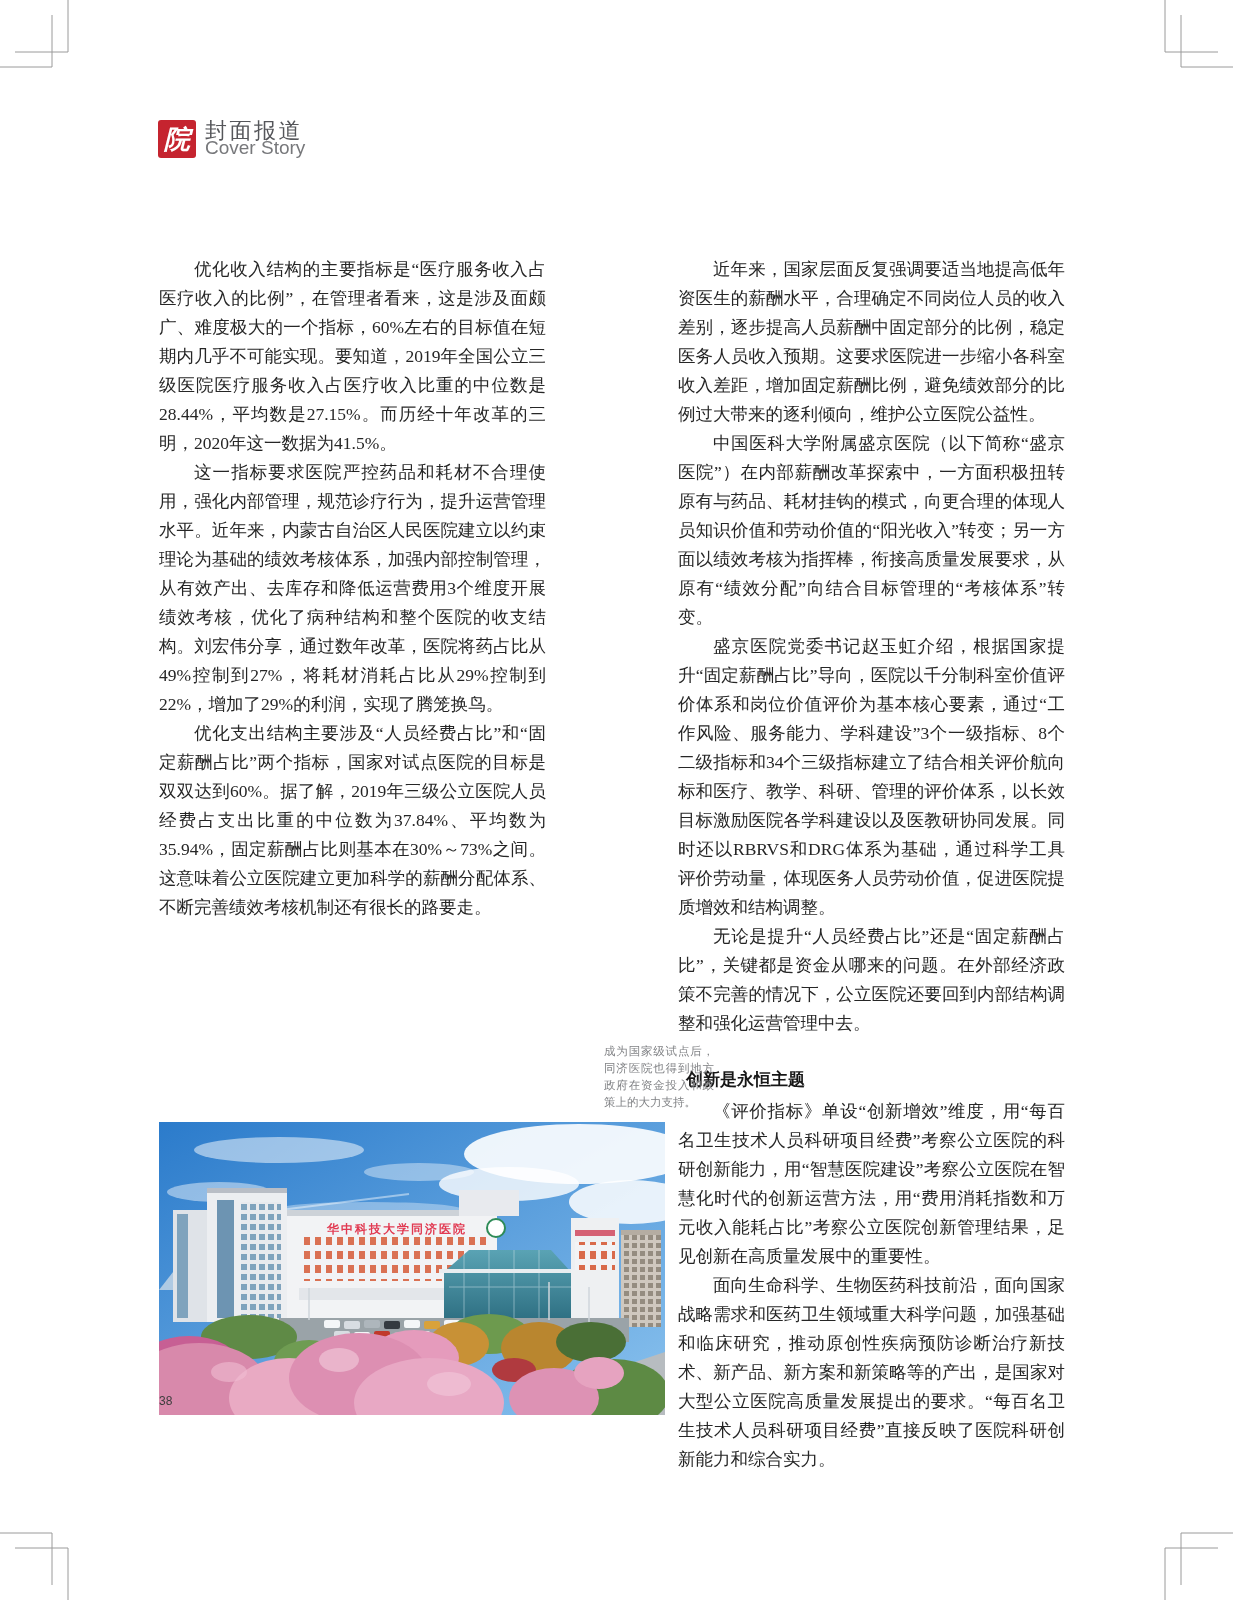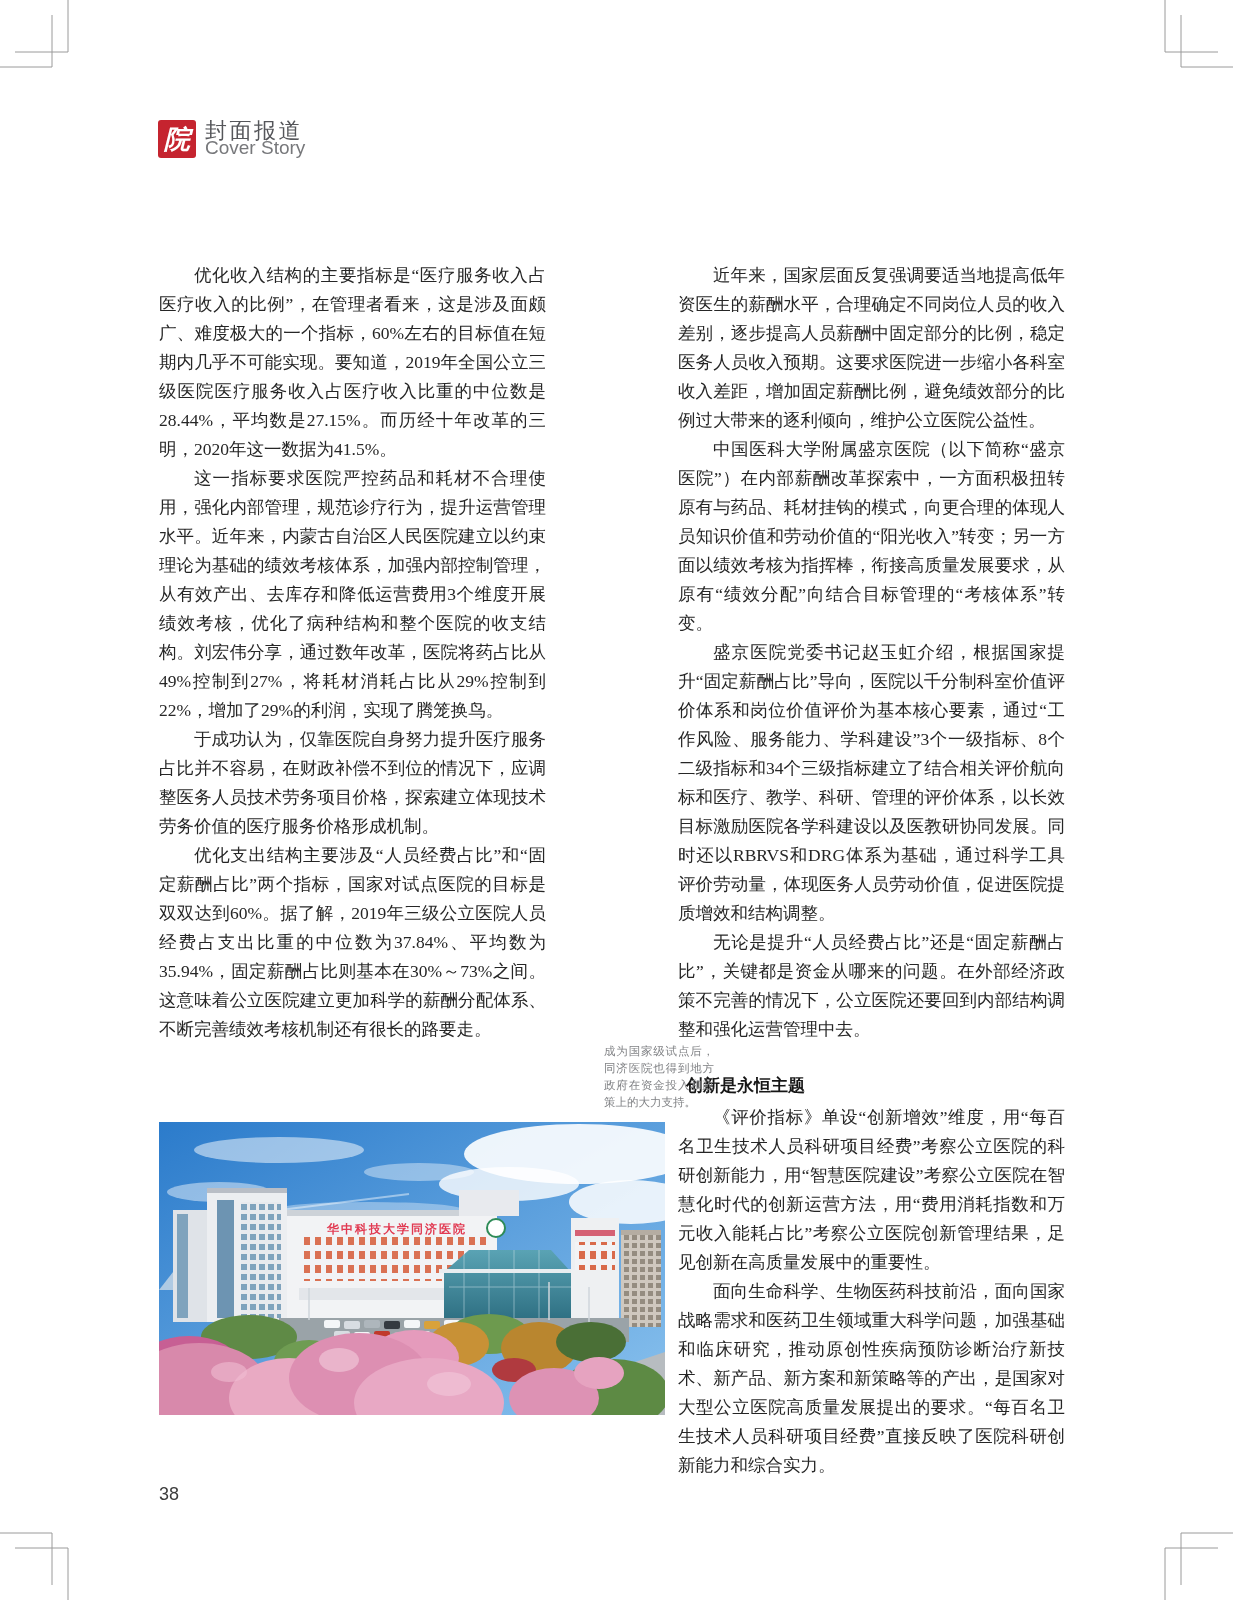--- a/index.html
+++ b/index.html
@@ -15,21 +15,21 @@
   .logo-box {
     width:38px; height:38px; background:#c5242f; border-radius:3px;
     color:#fff; display:flex; align-items:center; justify-content:center;
     font-family:"Liberation Serif","DejaVu Serif",serif; font-weight:bold; font-style:italic; font-size:26px;
   }
   .masthead-zh { font-size:22px; color:#55565a; letter-spacing:2.5px; line-height:19px; margin-top:1px; }
   .masthead-en { font-size:19px; color:#77787b; line-height:16px; }
 
   
   .column {
-    position:absolute; top:261px; width:387px;
+    position:absolute; top:255px; width:387px;
     font-family:"Liberation Serif","DejaVu Serif",serif;
     font-size:17.5px; line-height:29px; color:#262626;
     text-align:justify;
   }
   .col-left { left:159px; }
   .col-right { left:678px; }
   p.body { margin:0; text-indent:2em; }
   h3.subhead {
     margin:27px 0 3px 8px; font-family:"Liberation Sans","DejaVu Sans",sans-serif;
     font-size:17px; font-weight:bold; color:#161616; line-height:29px; text-indent:0;
@@ -38,21 +38,21 @@
   
   .caption {
     position:absolute; left:556px; top:1043px; width:110px;
     font-size:11.5px; line-height:17px; color:#808285; text-align:justify;margin-left:48px;
   }
 
   
   .photo { position:absolute; left:159px; top:1122px; width:506px; height:293px; overflow:hidden; }
   .photo svg { display:block; }
 
-  .page-number { position:absolute; left:159px; top:1484px; font-size:18px; color:#3c3c3c; }
+  .page-number { position:absolute; left:159px; top:1394px; font-size:12px; color:#3c3c3c; }
 </style>
 </head>
 <body>
 
 <svg class="cropmarks" viewBox="0 0 1233 1600">
   <g fill="none" stroke="#9a9a9a" stroke-width="1">
     <path d="M68 0 V52 H15"></path>
       <path d="M52 15 V67 H0"></path>
     <path d="M1165 0 V52 H1218"></path>
       <path d="M1181 15 V67 H1233"></path>
@@ -69,21 +69,20 @@
   </div>
   <div>
     <div class="masthead-zh">封面报道</div>
     <div class="masthead-en">Cover Story</div>
   </div>
 </div>
 
 <div class="column col-left">
   <p class="body">优化收入结构的主要指标是“医疗服务收入占医疗收入的比例”，在管理者看来，这是涉及面颇广、难度极大的一个指标，60%左右的目标值在短期内几乎不可能实现。要知道，2019年全国公立三级医院医疗服务收入占医疗收入比重的中位数是28.44%，平均数是27.15%。而历经十年改革的三明，2020年这一数据为41.5%。</p>
   <p class="body">这一指标要求医院严控药品和耗材不合理使用，强化内部管理，规范诊疗行为，提升运营管理水平。近年来，内蒙古自治区人民医院建立以约束理论为基础的绩效考核体系，加强内部控制管理，从有效产出、去库存和降低运营费用3个维度开展绩效考核，优化了病种结构和整个医院的收支结构。刘宏伟分享，通过数年改革，医院将药占比从49%控制到27%，将耗材消耗占比从29%控制到22%，增加了29%的利润，实现了腾笼换鸟。</p>
-  <p class="body">于成功认为，仅靠医院自身努力提升医疗服务占比并不容易，在财政补偿不到位的情况下，应调整医务人员技术劳务项目价格，探索建立体现技术劳务价值的医疗服务价格形成机制。</p>
   <p class="body">优化支出结构主要涉及“人员经费占比”和“固定薪酬占比”两个指标，国家对试点医院的目标是双双达到60%。据了解，2019年三级公立医院人员经费占支出比重的中位数为37.84%、平均数为35.94%，固定薪酬占比则基本在30%～73%之间。这意味着公立医院建立更加科学的薪酬分配体系、不断完善绩效考核机制还有很长的路要走。</p>
 </div>
 
 <div class="column col-right">
   <p class="body">近年来，国家层面反复强调要适当地提高低年资医生的薪酬水平，合理确定不同岗位人员的收入差别，逐步提高人员薪酬中固定部分的比例，稳定医务人员收入预期。这要求医院进一步缩小各科室收入差距，增加固定薪酬比例，避免绩效部分的比例过大带来的逐利倾向，维护公立医院公益性。</p>
   <p class="body">中国医科大学附属盛京医院（以下简称“盛京医院”）在内部薪酬改革探索中，一方面积极扭转原有与药品、耗材挂钩的模式，向更合理的体现人员知识价值和劳动价值的“阳光收入”转变；另一方面以绩效考核为指挥棒，衔接高质量发展要求，从原有“绩效分配”向结合目标管理的“考核体系”转变。</p>
   <p class="body">盛京医院党委书记赵玉虹介绍，根据国家提升“固定薪酬占比”导向，医院以千分制科室价值评价体系和岗位价值评价为基本核心要素，通过“工作风险、服务能力、学科建设”3个一级指标、8个二级指标和34个三级指标建立了结合相关评价航向标和医疗、教学、科研、管理的评价体系，以长效目标激励医院各学科建设以及医教研协同发展。同时还以RBRVS和DRG体系为基础，通过科学工具评价劳动量，体现医务人员劳动价值，促进医院提质增效和结构调整。</p>
   <p class="body">无论是提升“人员经费占比”还是“固定薪酬占比”，关键都是资金从哪来的问题。在外部经济政策不完善的情况下，公立医院还要回到内部结构调整和强化运营管理中去。</p>
   <h3 class="subhead">创新是永恒主题</h3>
   <p class="body">《评价指标》单设“创新增效”维度，用“每百名卫生技术人员科研项目经费”考察公立医院的科研创新能力，用“智慧医院建设”考察公立医院在智慧化时代的创新运营方法，用“费用消耗指数和万元收入能耗占比”考察公立医院创新管理结果，足见创新在高质量发展中的重要性。</p>

